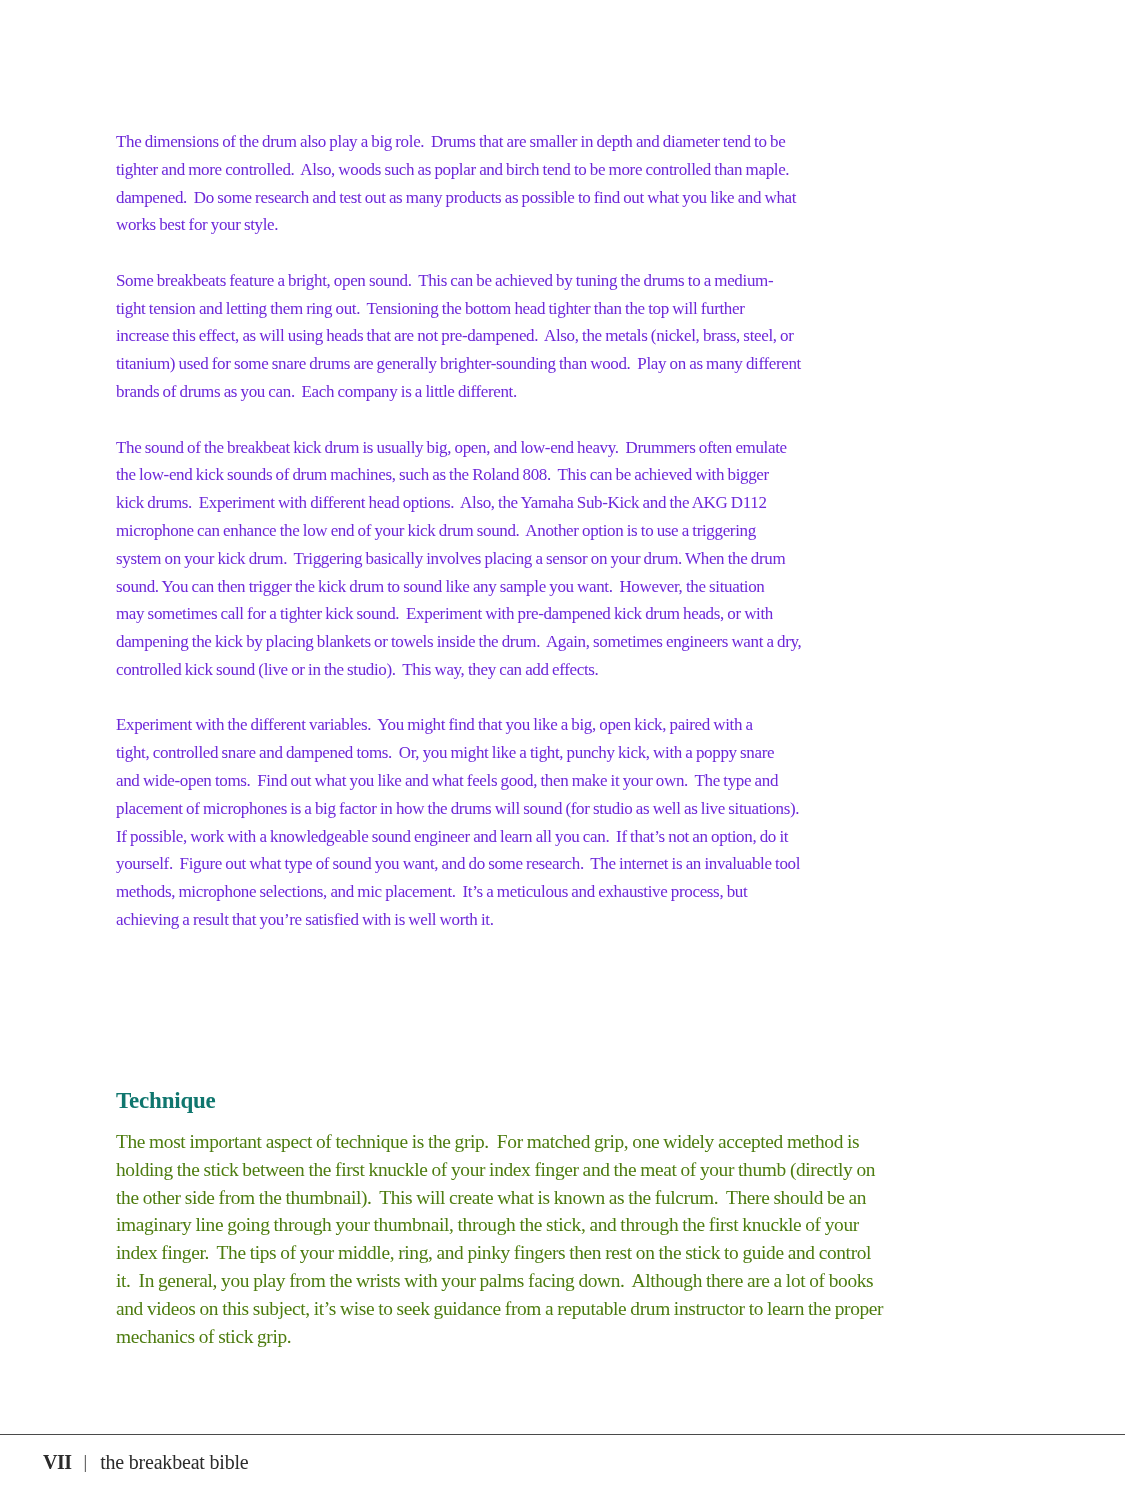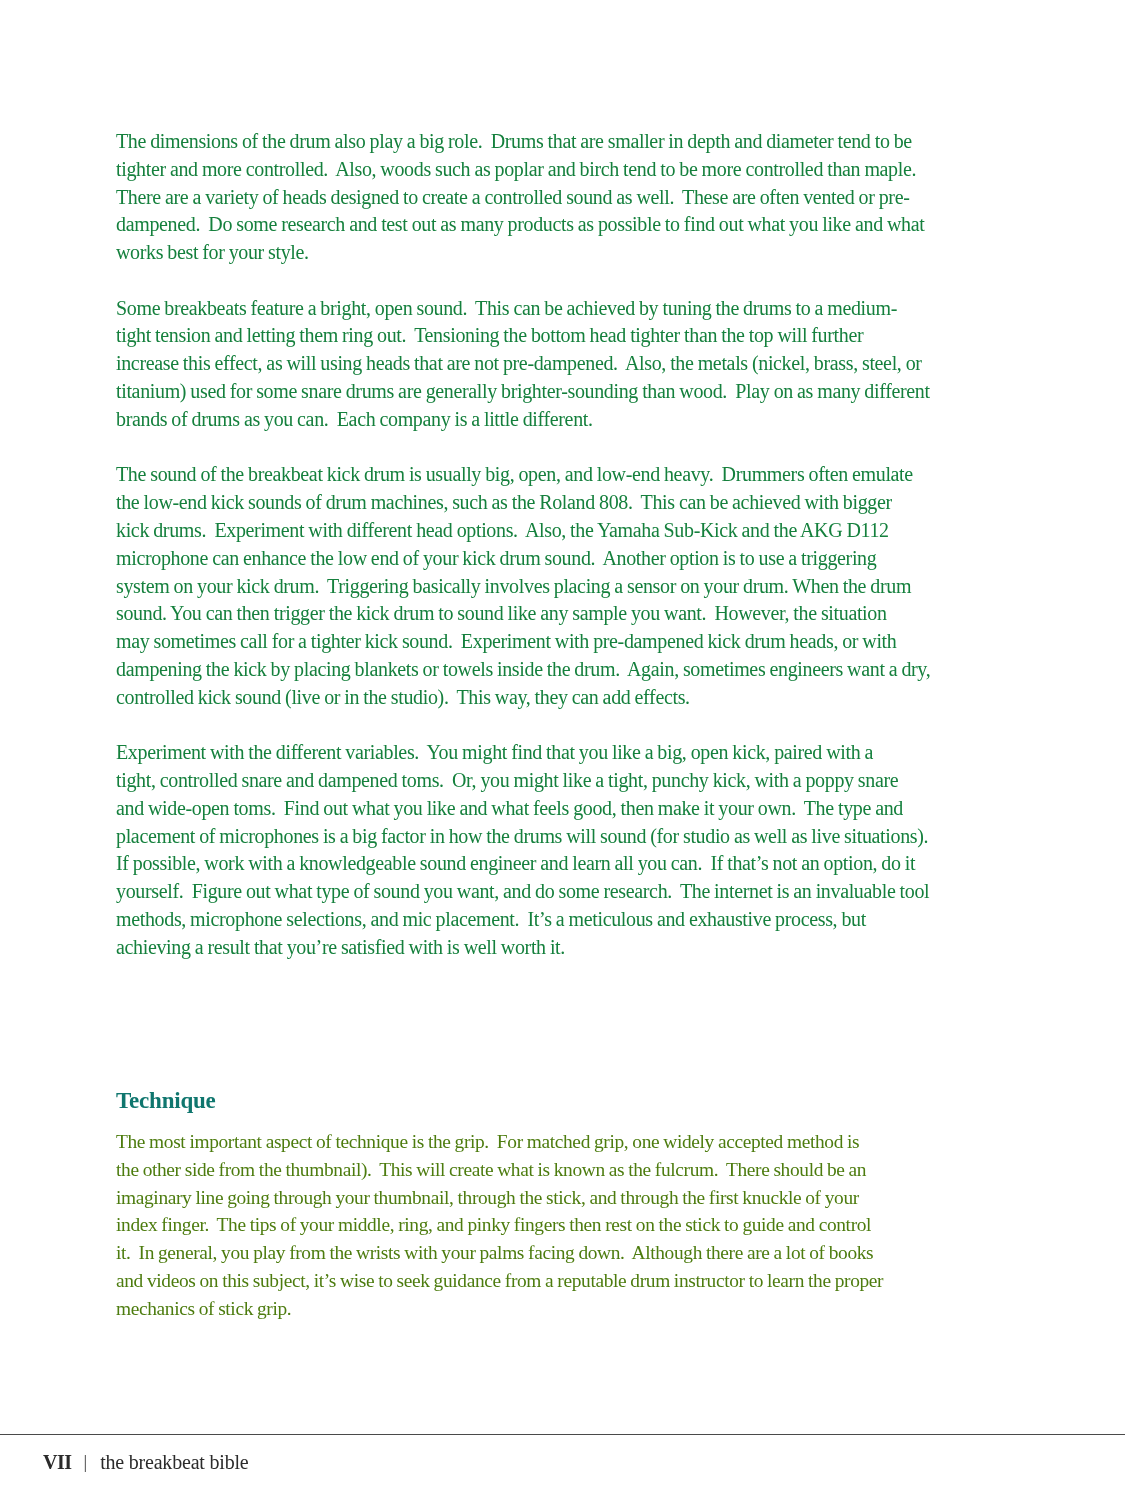--- a/index.html
+++ b/index.html
@@ -13,24 +13,24 @@
       position: relative;
       overflow: hidden;
       color: #231f20;
     }
     .page-body {
       position: absolute;
       left: 116px;
       top: 128px;
       width: 900px;
       font-family: "Liberation Serif", "DejaVu Serif", serif;
-      font-size: 20px;
+      font-size: 17px;
       letter-spacing: -0.35px;
       word-spacing: -0.5px;
-      color: #15803d;
+      color: #6d28d9;
     }
     .para {
       margin: 0 0 27.7px 0;
     }
     .line {
       display: block;
       height: 27.8px;
       line-height: 27.8px;
       white-space: pre;
     }
@@ -91,21 +91,20 @@
     }
   </style>
 </head>
 <body>
 
 <div class="page-body">
 
   <div class="para">
     <span class="line">The dimensions of the drum also play a big role.  Drums that are smaller in depth and diameter tend to be</span>
     <span class="line">tighter and more controlled.  Also, woods such as poplar and birch tend to be more controlled than maple.</span>
-    <span class="line">There are a variety of heads designed to create a controlled sound as well.  These are often vented or pre-</span>
     <span class="line">dampened.  Do some research and test out as many products as possible to find out what you like and what</span>
     <span class="line">works best for your style.</span>
   </div>
 
   <div class="para">
     <span class="line">Some breakbeats feature a bright, open sound.  This can be achieved by tuning the drums to a medium-</span>
     <span class="line">tight tension and letting them ring out.  Tensioning the bottom head tighter than the top will further</span>
     <span class="line">increase this effect, as will using heads that are not pre-dampened.  Also, the metals (nickel, brass, steel, or</span>
     <span class="line">titanium) used for some snare drums are generally brighter-sounding than wood.  Play on as many different</span>
     <span class="line">brands of drums as you can.  Each company is a little different.</span>
@@ -133,20 +132,21 @@
     <span class="line">methods, microphone selections, and mic placement.  It’s a meticulous and exhaustive process, but</span>
     <span class="line">achieving a result that you’re satisfied with is well worth it.</span>
   </div>
 
 </div>
 
 <h2 class="section-heading">Technique</h2>
 
 <div class="technique-body">
   <span class="line">The most important aspect of technique is the grip.  For matched grip, one widely accepted method is</span>
+  <span class="line">holding the stick between the first knuckle of your index finger and the meat of your thumb (directly on</span>
   <span class="line">the other side from the thumbnail).  This will create what is known as the fulcrum.  There should be an</span>
   <span class="line">imaginary line going through your thumbnail, through the stick, and through the first knuckle of your</span>
   <span class="line">index finger.  The tips of your middle, ring, and pinky fingers then rest on the stick to guide and control</span>
   <span class="line">it.  In general, you play from the wrists with your palms facing down.  Although there are a lot of books</span>
   <span class="line">and videos on this subject, it’s wise to seek guidance from a reputable drum instructor to learn the proper</span>
   <span class="line">mechanics of stick grip.</span>
 </div>
 
 <div class="footer-rule"></div>
 

